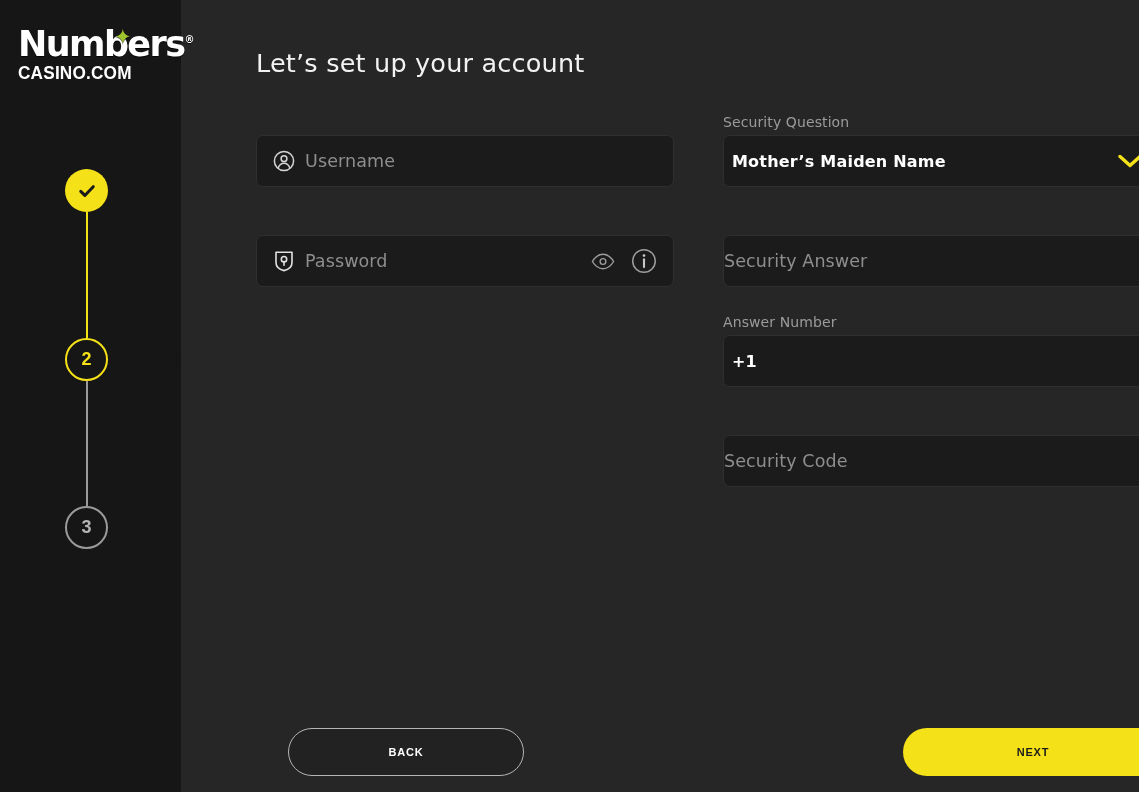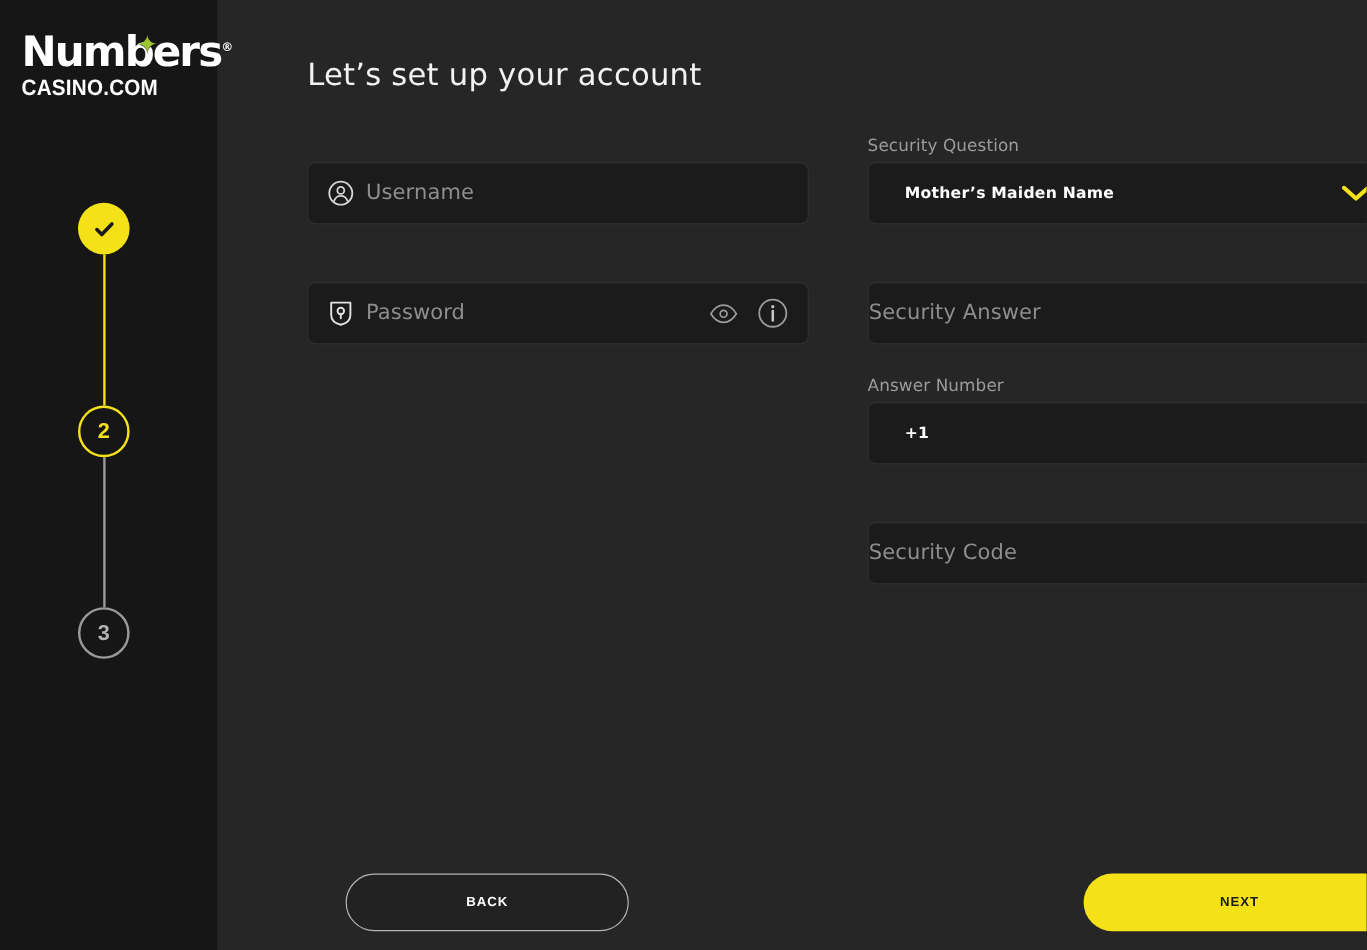--- a/index.html
+++ b/index.html
@@ -206,24 +206,24 @@
     font-family: "DejaVu Sans", sans-serif;
     font-size: 17.5px;
     color: #8e8e8e;
     letter-spacing: 0.1px;
     white-space: nowrap;
   }
   .field.right-col .placeholder { }
 
   .value-text {
     font-family: "DejaVu Sans", sans-serif;
-    font-size: 13px;
+    font-size: 16px;
     font-weight: bold;
     color: #ffffff;
-    margin-left: 30px;
+    margin-left: 8px;
     letter-spacing: 0.2px;
     white-space: nowrap;
   }
 
   .trailing-icons {
     margin-left: auto;
     display: flex;
     align-items: center;
     gap: 16px;
     margin-right: 16px;

